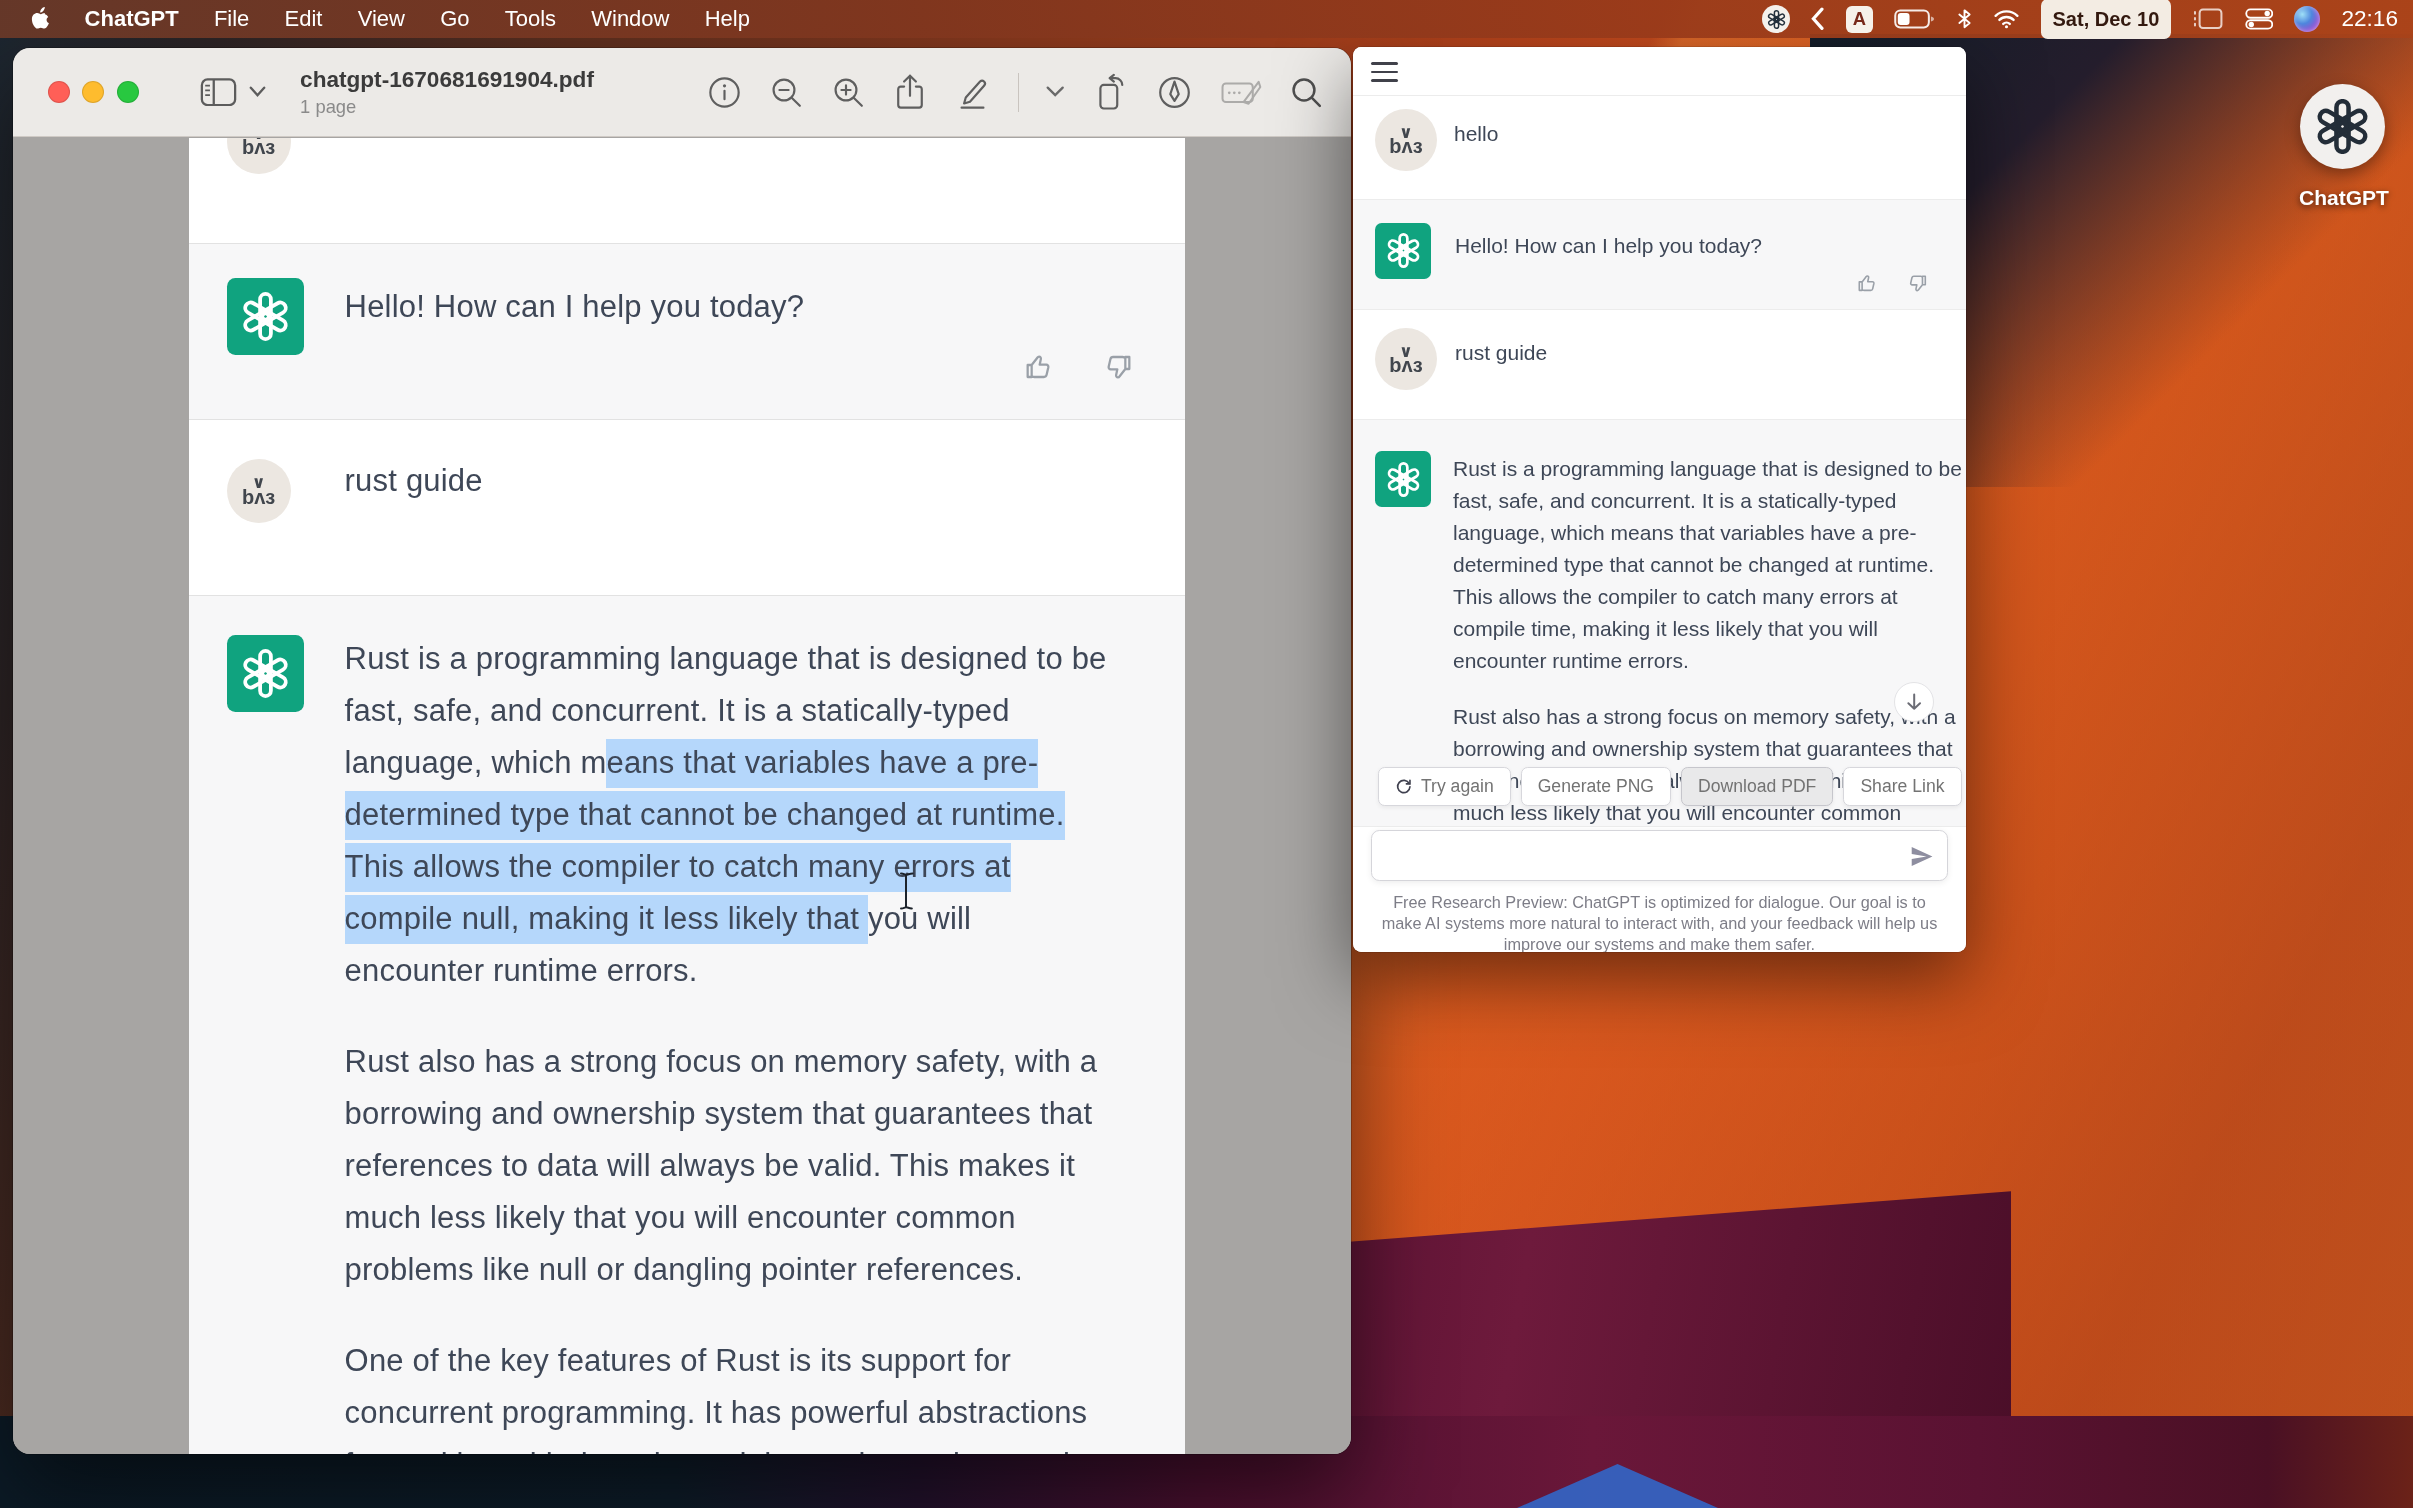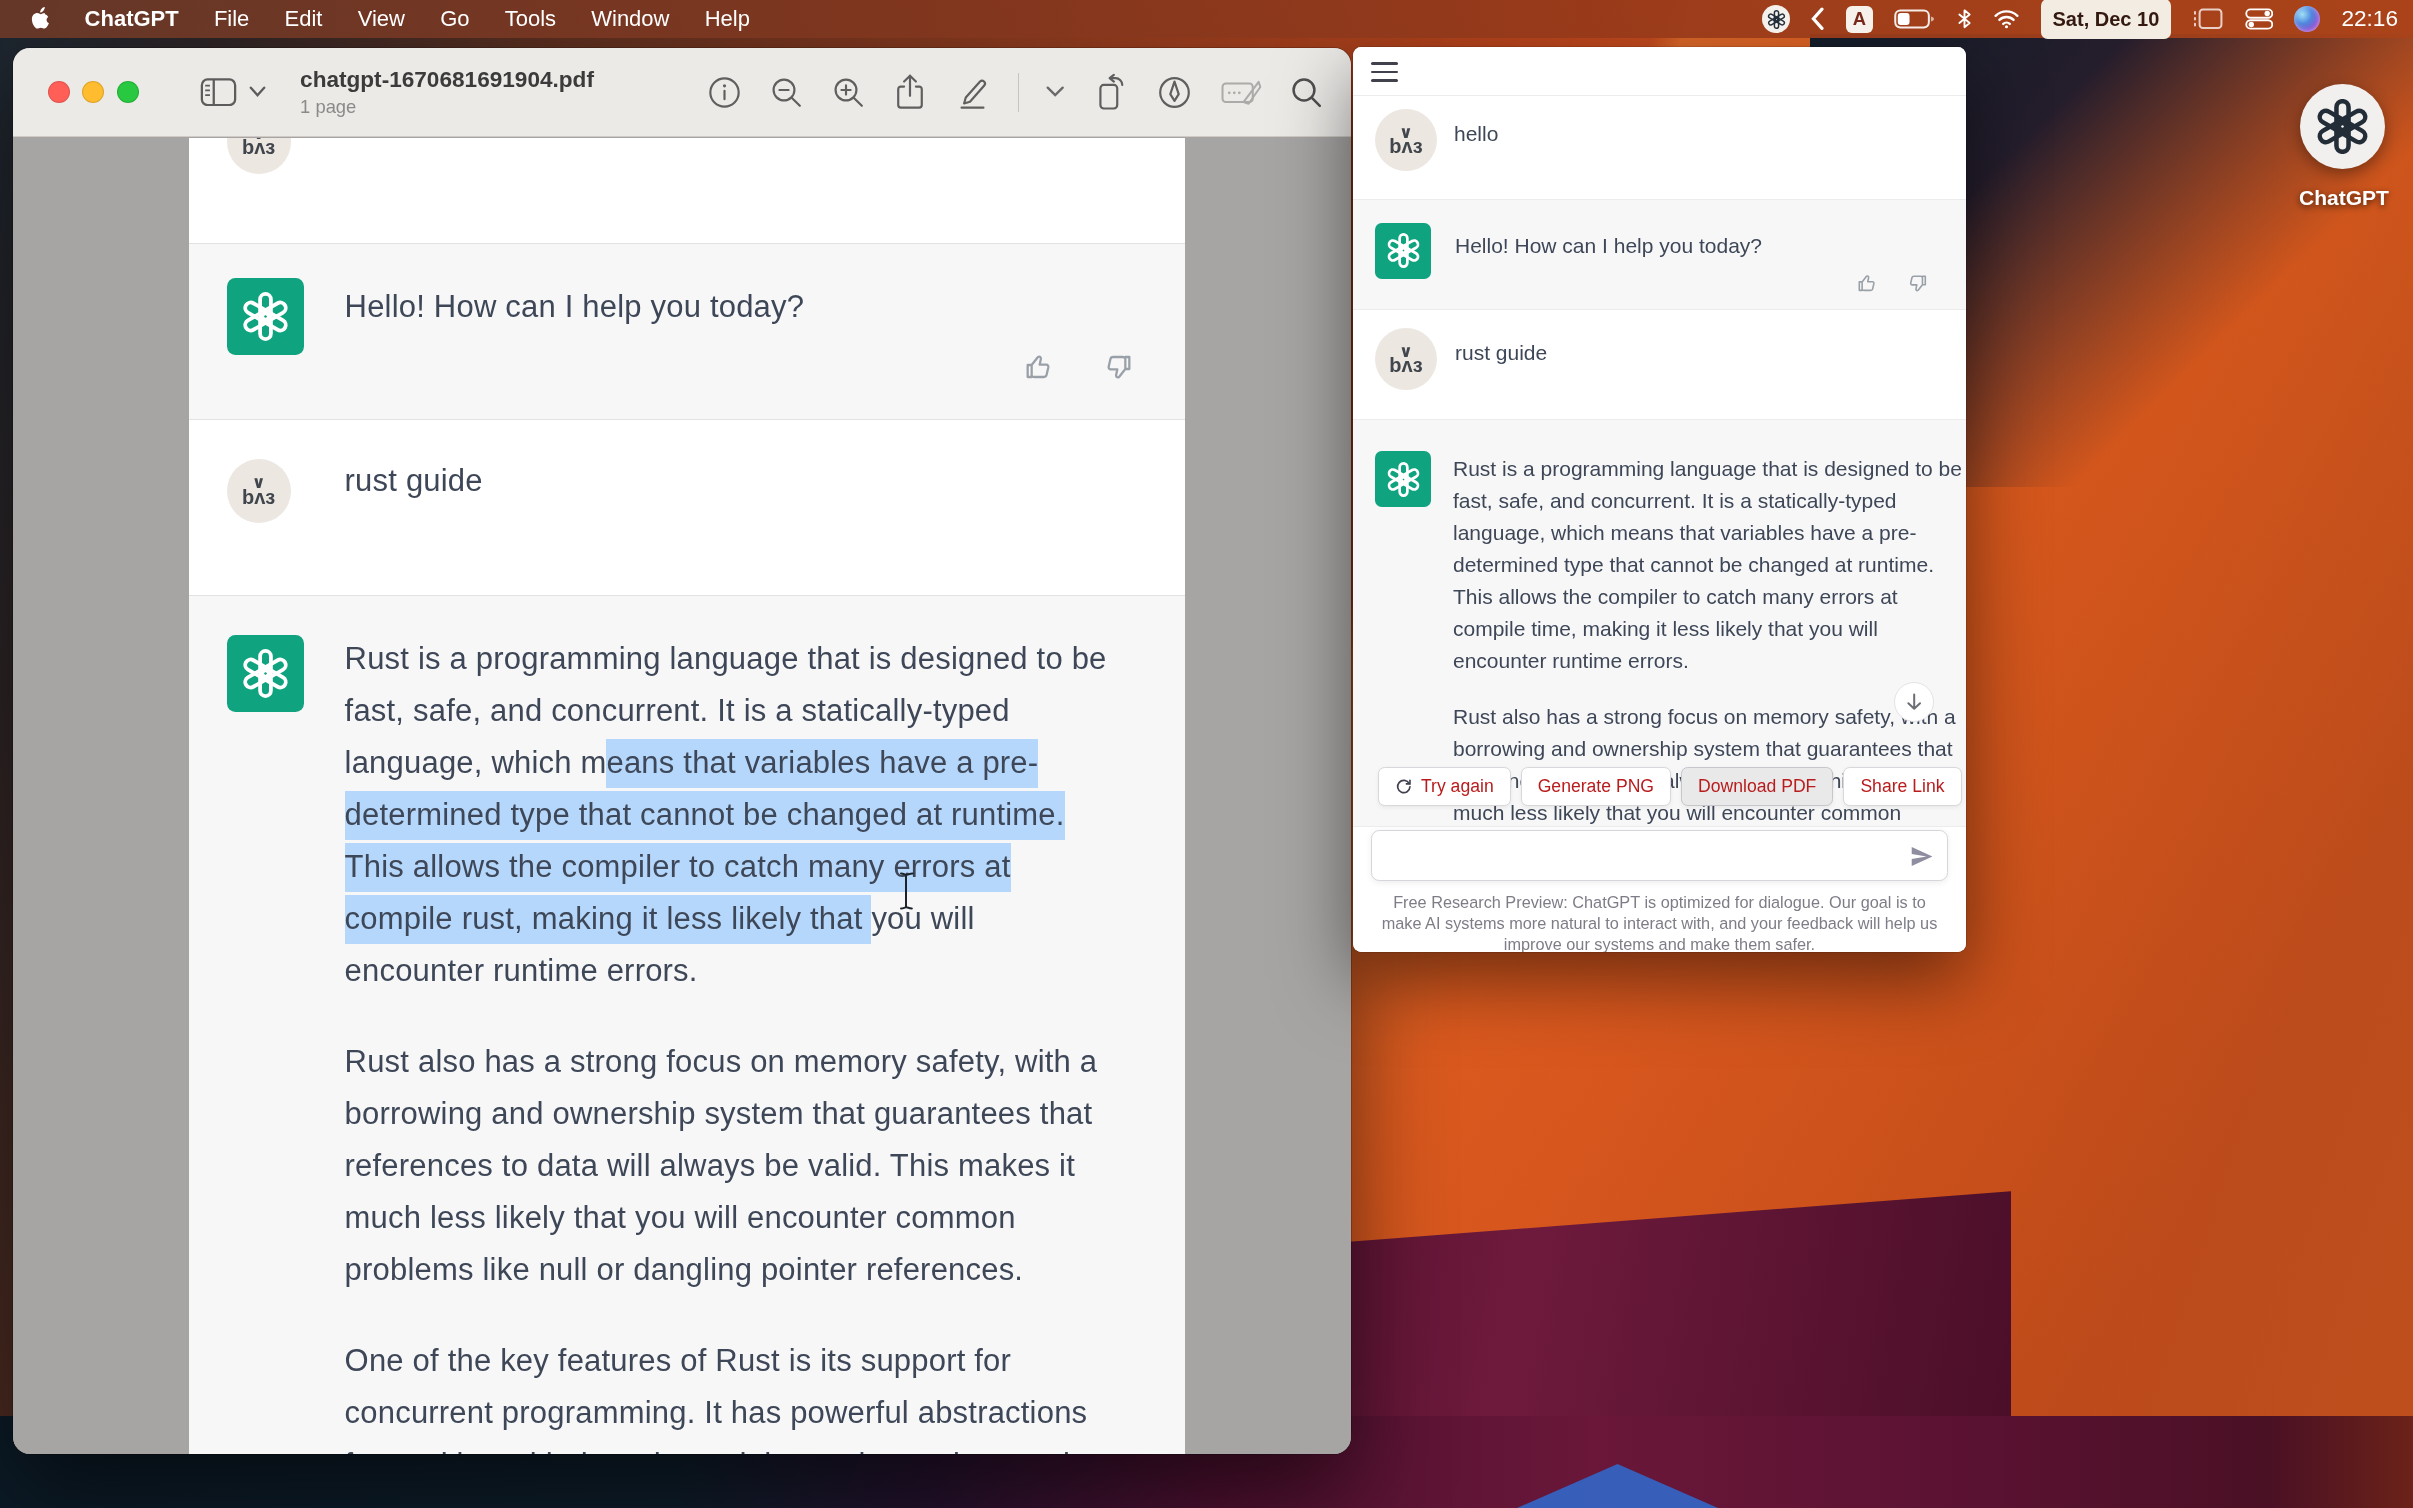--- a/index.html
+++ b/index.html
@@ -78,21 +78,21 @@
   .pn-burger i{display:block;height:2.9px;background:#40414a;border-radius:1.7px;}
   .pn-row{position:absolute;left:0;right:0;overflow:hidden;}
   .pn-gray{background:#f7f7f8;border-top:0.8px solid #ececec;border-bottom:0.8px solid #ececec;}
   .pn-text{font-size:21px;line-height:32px;color:#3e4757;}
   .pn-gap{height:23.5px;}
   .pn-thumbs{position:absolute;display:flex;gap:27px;color:#9aa0a8;}
   .scroll-btn{position:absolute;left:541px;top:635px;width:40px;height:40px;border-radius:50%;
     background:#fff;border:0.8px solid #e3e3e6;display:flex;align-items:center;justify-content:center;color:#6b6c75;z-index:6;}
   .btn-row{position:absolute;left:25px;top:720px;display:flex;gap:10px;z-index:5;}
   .pn-btn{height:39px;background:#fff;border:0.8px solid #d7d7dc;border-radius:6.7px;
-    display:flex;align-items:center;gap:8.4px;padding:0 16px;font-size:17.6px;color:#b91c1c;
+    display:flex;align-items:center;gap:8.4px;padding:0 16px;font-size:17.6px;color:#737373;
     box-shadow:0 1.7px 4.2px rgba(0,0,0,.06);}
   .pn-btn.pressed{background:#e9e9ea;border-color:#c6c6cc;}
   .composer{position:absolute;left:18.4px;top:783px;width:577px;height:51px;background:#fff;
     border:1.3px solid #d5d5da;border-radius:8.4px;box-shadow:0 1.7px 6.7px rgba(0,0,0,.07);z-index:7;}
   .composer textarea{position:absolute;inset:6.7px 50px 6.7px 13.4px;border:none;outline:none;resize:none;
     font-family:inherit;font-size:19px;background:transparent;}
   .send{position:absolute;right:13.4px;top:12.6px;color:#8e8ea0;}
   .pn-footer{position:absolute;left:0;right:0;top:845px;text-align:center;
     font-size:16.3px;line-height:21px;color:#7d7d87;z-index:4;}
   .pn-footer div{max-width:563px;margin:0 auto;}
@@ -351,21 +351,21 @@
             </g>
           </svg>
         </div>
         <div class="pdf-text" style="position:absolute;left:156px;top:37px;">
           <div>
               <div class="ln">Rust is a programming language that is designed to be</div>
               <div class="ln">fast, safe, and concurrent. It is a statically-typed</div>
               <div class="ln">language, which m<span class="seg-sel">eans that variables have a pre-</span></div>
               <div class="ln"><span class="seg-sel">determined type that cannot be changed at runtime.</span></div>
               <div class="ln"><span class="seg-sel">This allows the compiler to catch many errors at</span></div>
-              <div class="ln"><span class="seg-sel">compile rust, making it less likely that </span>you will</div>
+              <div class="ln"><span class="seg-sel">compile null, making it less likely that </span>you will</div>
               <div class="ln">encounter runtime errors.</div>
             </div>
           <div class="msg-gap"></div>
           <div>
               <div class="ln">Rust also has a strong focus on memory safety, with a</div>
               <div class="ln">borrowing and ownership system that guarantees that</div>
               <div class="ln">references to data will always be valid. This makes it</div>
               <div class="ln">much less likely that you will encounter common</div>
               <div class="ln">problems like null or dangling pointer references.</div>
             </div>

